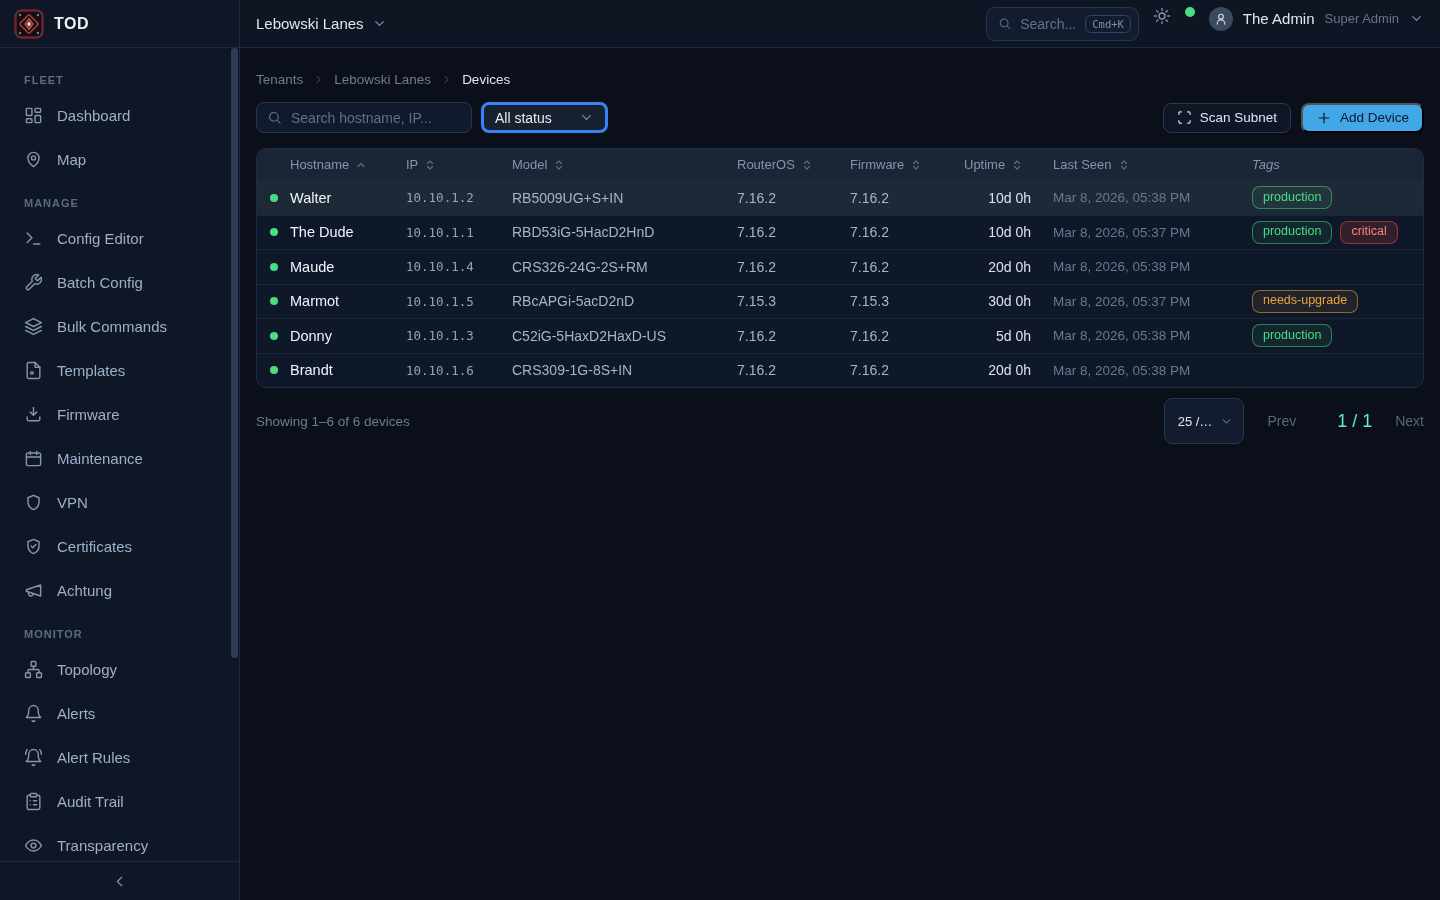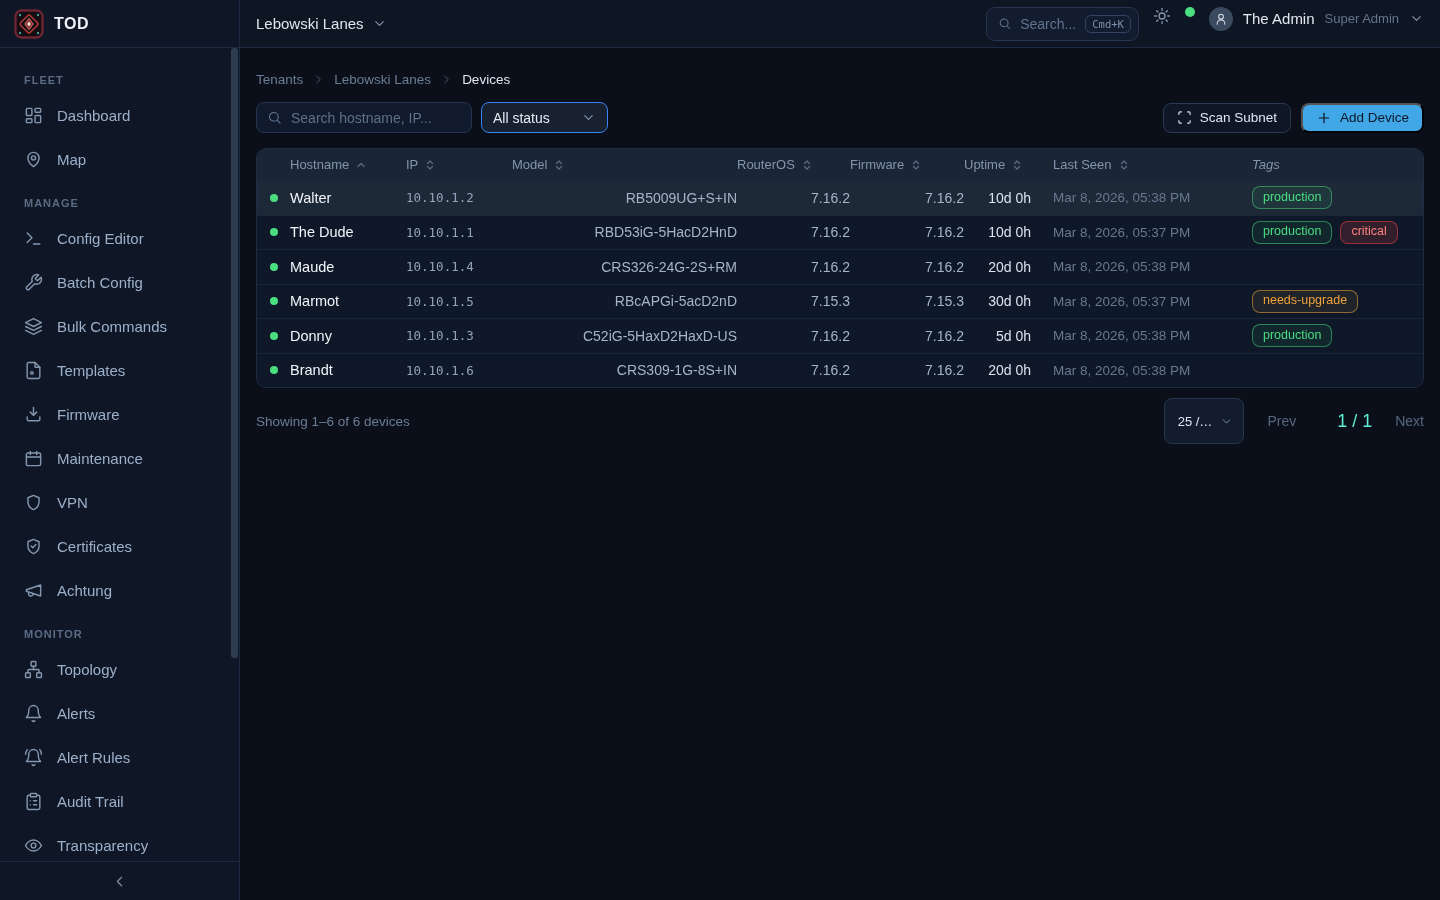--- a/index.html
+++ b/index.html
@@ -48,41 +48,41 @@
   .content { flex:1; background:#0a0f1a; padding:16px; }
   .breadcrumb { display:flex; align-items:center; gap:9px; font-size:13.5px; color:#6c7d96; margin-top:8px; }
   .breadcrumb .crumb { cursor:pointer; }
   .breadcrumb .crumb.active { color:#dfe6f0; cursor:default; }
   .crumb-sep { width:13px; height:13px; color:#4b5a72; }
 
   .toolbar { display:flex; align-items:center; margin-top:15px; }
   .toolbar-search { display:flex; align-items:center; gap:9px; width:216px; height:31px; border:1px solid #273650; background:#101a2c; border-radius:8px; padding:0 10px; }
   .toolbar-search input { flex:1; background:transparent; border:none; outline:none; color:#cfd8e6; font-size:14px; font-family:"Liberation Sans", sans-serif; min-width:0; }
   .toolbar-search input::placeholder { color:#5f7089; }
-  .status-select { display:flex; align-items:center; justify-content:space-between; margin-left:9px; width:127px; height:31px; border:1px solid #3b82f6; background:#17212f; border-radius:8px; padding:0 11px; font-size:14px; color:#e5eaf2; cursor:pointer; }
+  .status-select { display:flex; align-items:center; justify-content:space-between; margin-left:9px; width:127px; height:31px; border:3px solid #3b82f6; background:#17212f; border-radius:8px; padding:0 11px; font-size:14px; color:#e5eaf2; cursor:pointer; }
   .toolbar-spacer { flex:1; }
   .btn { display:flex; align-items:center; gap:8px; height:30px; border-radius:8px; font-size:13.5px; cursor:pointer; white-space:nowrap; }
   .btn-outline { border:1px solid #2a3850; background:#0f1726; color:#dfe6f0; padding:0 13px; }
   .btn-primary { background:#41a7e6; color:#0c1624; padding:0 13px; font-weight:500; margin-left:10px; }
   .btn .ico { width:15px; height:15px; }
   .btn-primary .ico { width:16px; height:16px; }
 
   
   .table { margin-top:15px; border:1px solid #1f2c44; border-radius:10px; overflow:hidden; background:#101a2b; }
   .grid-row { display:grid; grid-template-columns:33px 116px 106px 225px 113px 114px 81px 199px 1fr; align-items:center; }
   .thead { background:#1a2536; height:31px; color:#8494ab; font-size:13px; }
   .th { display:flex; align-items:center; gap:6px; }
   .sort-ico { width:12px; height:12px; color:#5b6b84; cursor:pointer; }
   .trow { height:34.5px; border-top:1px solid #1b2639; background:#0f1828; cursor:pointer; font-size:14px; }
   .trow.highlight { background:#1e2938; }
   .cell-dot { display:flex; justify-content:center; }
   .dot { width:8px; height:8px; border-radius:50%; background:#4ade80; }
   .cell-host { color:#f1f5fa; font-weight:500; font-size:14.5px; }
   .cell-ip { font-family:"DejaVu Sans Mono", monospace; font-size:12.5px; color:#94a3b8; }
-  .cell-model, .cell-ver { color:#a6b4c8;text-align:right; }
+  .cell-model, .cell-ver { color:#a6b4c8; }
   .cell-uptime { color:#dbe2ec; display:flex; justify-content:flex-end; padding-right:14px; }
   .cell-seen { color:#68788f; font-size:13.5px; padding-left:8px; }
   .cell-tags { display:flex; gap:8px; padding-left:8px; }
   .tag { font-size:12.5px; padding:2.5px 10px; border-radius:8px; border:1px solid; line-height:1.25; }
   .tag-green { color:#4ade80; border-color:rgba(74,222,128,.5); background:rgba(74,222,128,.07); }
   .tag-red { color:#ff8080; border-color:rgba(239,68,68,.55); background:rgba(239,68,68,.16); }
   .tag-amber { color:#eda33b; border-color:rgba(237,163,59,.55); background:rgba(237,163,59,.08); }
 
   
   .table-footer { display:flex; align-items:center; justify-content:space-between; margin-top:10px; }

